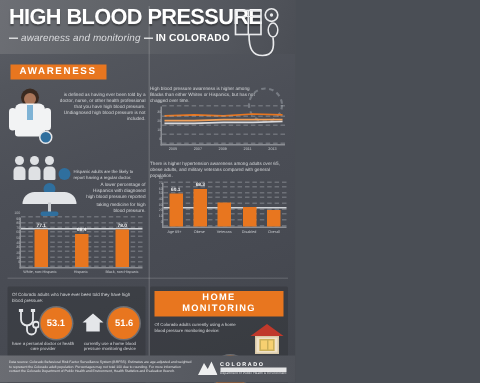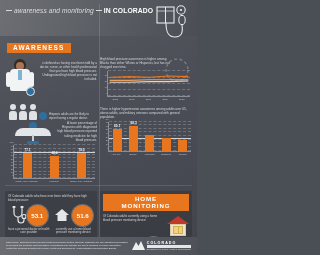--- a/index.html
+++ b/index.html
@@ -151,20 +151,21 @@
 
   .divider { height:0.4px; background: rgba(255,255,255,.12); margin: 2px 5px; }
   .sep-v { position:absolute; top:4px; bottom:4px; width:0.4px; background:rgba(255,255,255,.14); left:50%; }
 </style>
 </head>
 <body>
 
 <div class="poster">
 
   <div class="header">
+    <div class="title">HIGH BLOOD PRESSURE</div>
     <div class="subline">
       <span class="sub-dash"></span>
       <span class="sub-italic">awareness and monitoring</span>
       <span class="sub-dash"></span>
       <span class="sub-bold">IN COLORADO</span>
     </div>
 
     <svg class="cuff" viewBox="0 0 40 40">
       <rect x="3" y="5" width="17" height="16" fill="none" stroke="#e9eaec" stroke-width="1.1"></rect>
       <line x1="11.5" y1="5" x2="11.5" y2="21" stroke="#e9eaec" stroke-width="1"></line>

